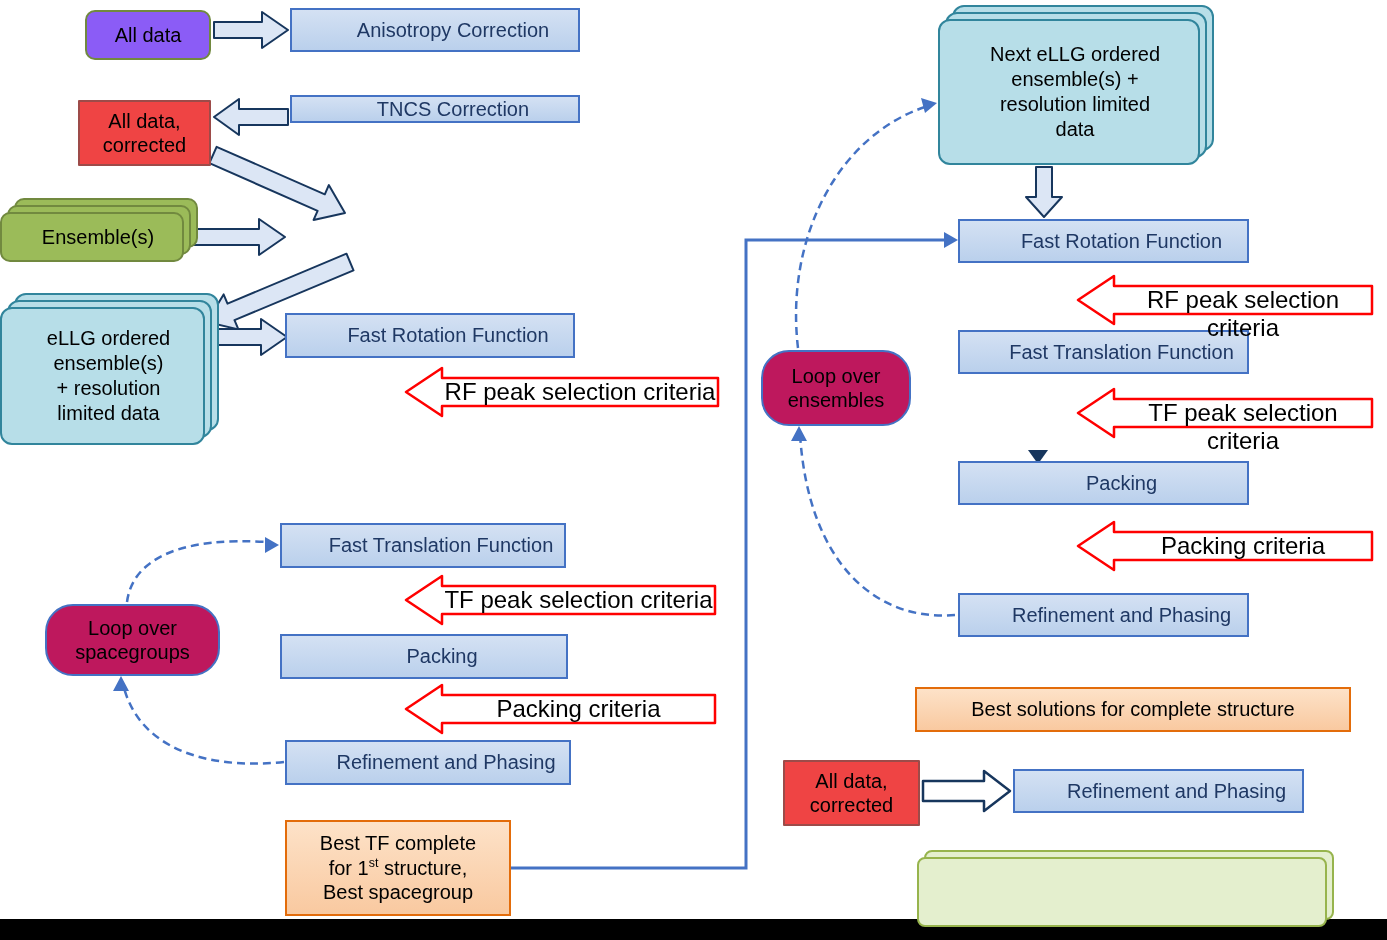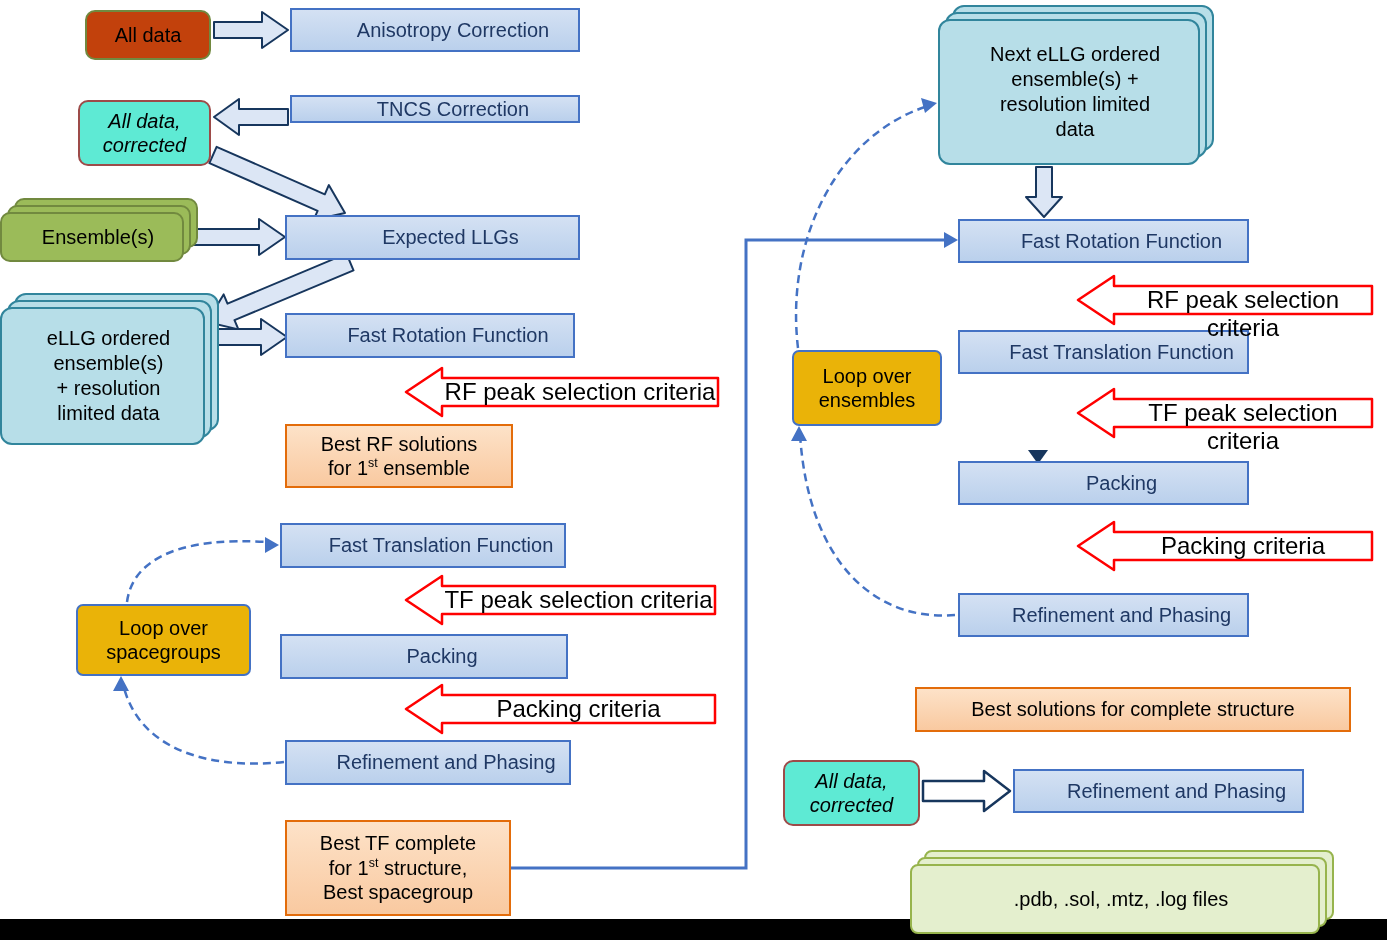--- a/index.html
+++ b/index.html
@@ -8,24 +8,24 @@
     position: relative; width: 1387px; height: 940px; background: #ffffff;
     font-family: "Liberation Sans", "DejaVu Sans", sans-serif; overflow: hidden;
   }
   .blackbar { position: absolute; left: 0; top: 919px; width: 100%; height: 21px; background: #000; z-index: 1; }
   .lines { position: absolute; left: 0; top: 0; z-index: 2; }
   .node {
     position: absolute; z-index: 3; display: flex; align-items: center; justify-content: center;
     text-align: center; font-size: 20px; line-height: 1.22; color: #000;
   }
   .process { background: linear-gradient(#d4e1f3, #bad0ec); border: 2px solid #4472c4; color: #1f3864; padding-left: 36px; }
-  .datag   { background: #c2410c; border: 2px solid #71893f; border-radius: 10px; }
-  .datap   { background: #5eead4; border: 2px solid #9d4b49; border-radius: 10px; white-space: pre-line; font-style: italic; }
+  .datag   { background: #8b5cf6; border: 2px solid #71893f; border-radius: 10px; }
+  .datap   { background: #ef4444; border: 2px solid #9d4b49; border-radius: 1px; white-space: pre-line; }
   .result  { background: linear-gradient(#fde2c8, #f9c9a0); border: 2px solid #e36c0a; }
-  .loopbox { background: #eab308; border: 2.5px solid #4472c4; border-radius: 7px; white-space: pre-line; margin-left: 31px; }
+  .loopbox { background: #be185d; border: 2.5px solid #4472c4; border-radius: 28px; white-space: pre-line; }
   .stack { position: absolute; z-index: 3; }
   .stack .layer { position: absolute; border-radius: 12px; }
   .stack .b1 { left: 14px; top: 0; right: 0; bottom: 14px; }
   .stack .b2 { left: 7px; top: 7px; right: 7px; bottom: 7px; }
   .stack .front {
     left: 0; top: 14px; right: 14px; bottom: 0;
     display: flex; align-items: center; justify-content: center; text-align: center;
     white-space: pre-line; font-size: 20px; line-height: 1.25; color: #000; padding-left: 12px;
   }
   .teal  .layer { background: #b7dee8; border: 2px solid #31859c; }
@@ -84,39 +84,32 @@
 
   <div class="node datap" style="left:78px;top:100px;width:133px;height:66px">All data,
 corrected</div>
 
   <div class="stack greens" style="left:0px;top:198px;width:198px;height:64px">
     <div class="layer b1"></div>
     <div class="layer b2"></div>
     <div class="layer front">Ensemble(s)</div>
   </div>
 
-  <div class="node process" style="left:285px;top:215px;width:295px;height:45px">Expected LLGs</div>
 
   <div class="stack teal" style="left:0px;top:293px;width:219px;height:152px">
     <div class="layer b1"></div>
     <div class="layer b2"></div>
     <div class="layer front">eLLG ordered
 ensemble(s)
 + resolution
 limited data</div>
   </div>
 
   <div class="node process" style="left:285px;top:313px;width:290px;height:45px">Fast Rotation Function</div>
 
-  <div class="node result" style="left:285px;top:424px;width:228px;height:64px">
-    <div>
-      <span>Best RF solutions</span><br>
-      <span>for 1</span><sup>st</sup><span> ensemble</span>
-    </div>
-  </div>
 
   <div class="node process" style="left:280px;top:523px;width:286px;height:45px">Fast Translation Function</div>
 
   <div class="node process" style="left:280px;top:634px;width:288px;height:45px">Packing</div>
 
   <div class="node process" style="left:285px;top:740px;width:286px;height:45px">Refinement and Phasing</div>
 
   <div class="node loopbox" style="left:45px;top:604px;width:175px;height:72px">Loop over
 spacegroups</div>
 
@@ -151,21 +144,20 @@
   <div class="node result" style="left:915px;top:687px;width:436px;height:45px">Best solutions for complete structure</div>
 
   <div class="node datap" style="left:783px;top:760px;width:137px;height:66px">All data,
 corrected</div>
 
   <div class="node process" style="left:1013px;top:769px;width:291px;height:44px">Refinement and Phasing</div>
 
   <div class="stack lgreen" style="left:910px;top:850px;width:424px;height:84px">
     <div class="layer b1"></div>
     <div class="layer b2"></div>
-    <div class="layer front">.pdb, .sol, .mtz, .log files</div>
   </div>
 
   <div class="criteria-label" style="left:444px;top:378px;width:272px;height:28px;line-height:28px">RF peak selection criteria</div>
   <div class="criteria-label" style="left:444px;top:586px;width:269px;height:28px;line-height:28px">TF peak selection criteria</div>
   <div class="criteria-label" style="left:444px;top:695px;width:269px;height:28px;line-height:28px">Packing criteria</div>
   <div class="criteria-label" style="left:1116px;top:286px;width:254px;height:28px;line-height:28px">RF peak selection criteria</div>
   <div class="criteria-label" style="left:1116px;top:399px;width:254px;height:28px;line-height:28px">TF peak selection criteria</div>
   <div class="criteria-label" style="left:1116px;top:532px;width:254px;height:28px;line-height:28px">Packing criteria</div>
 
 </div>

